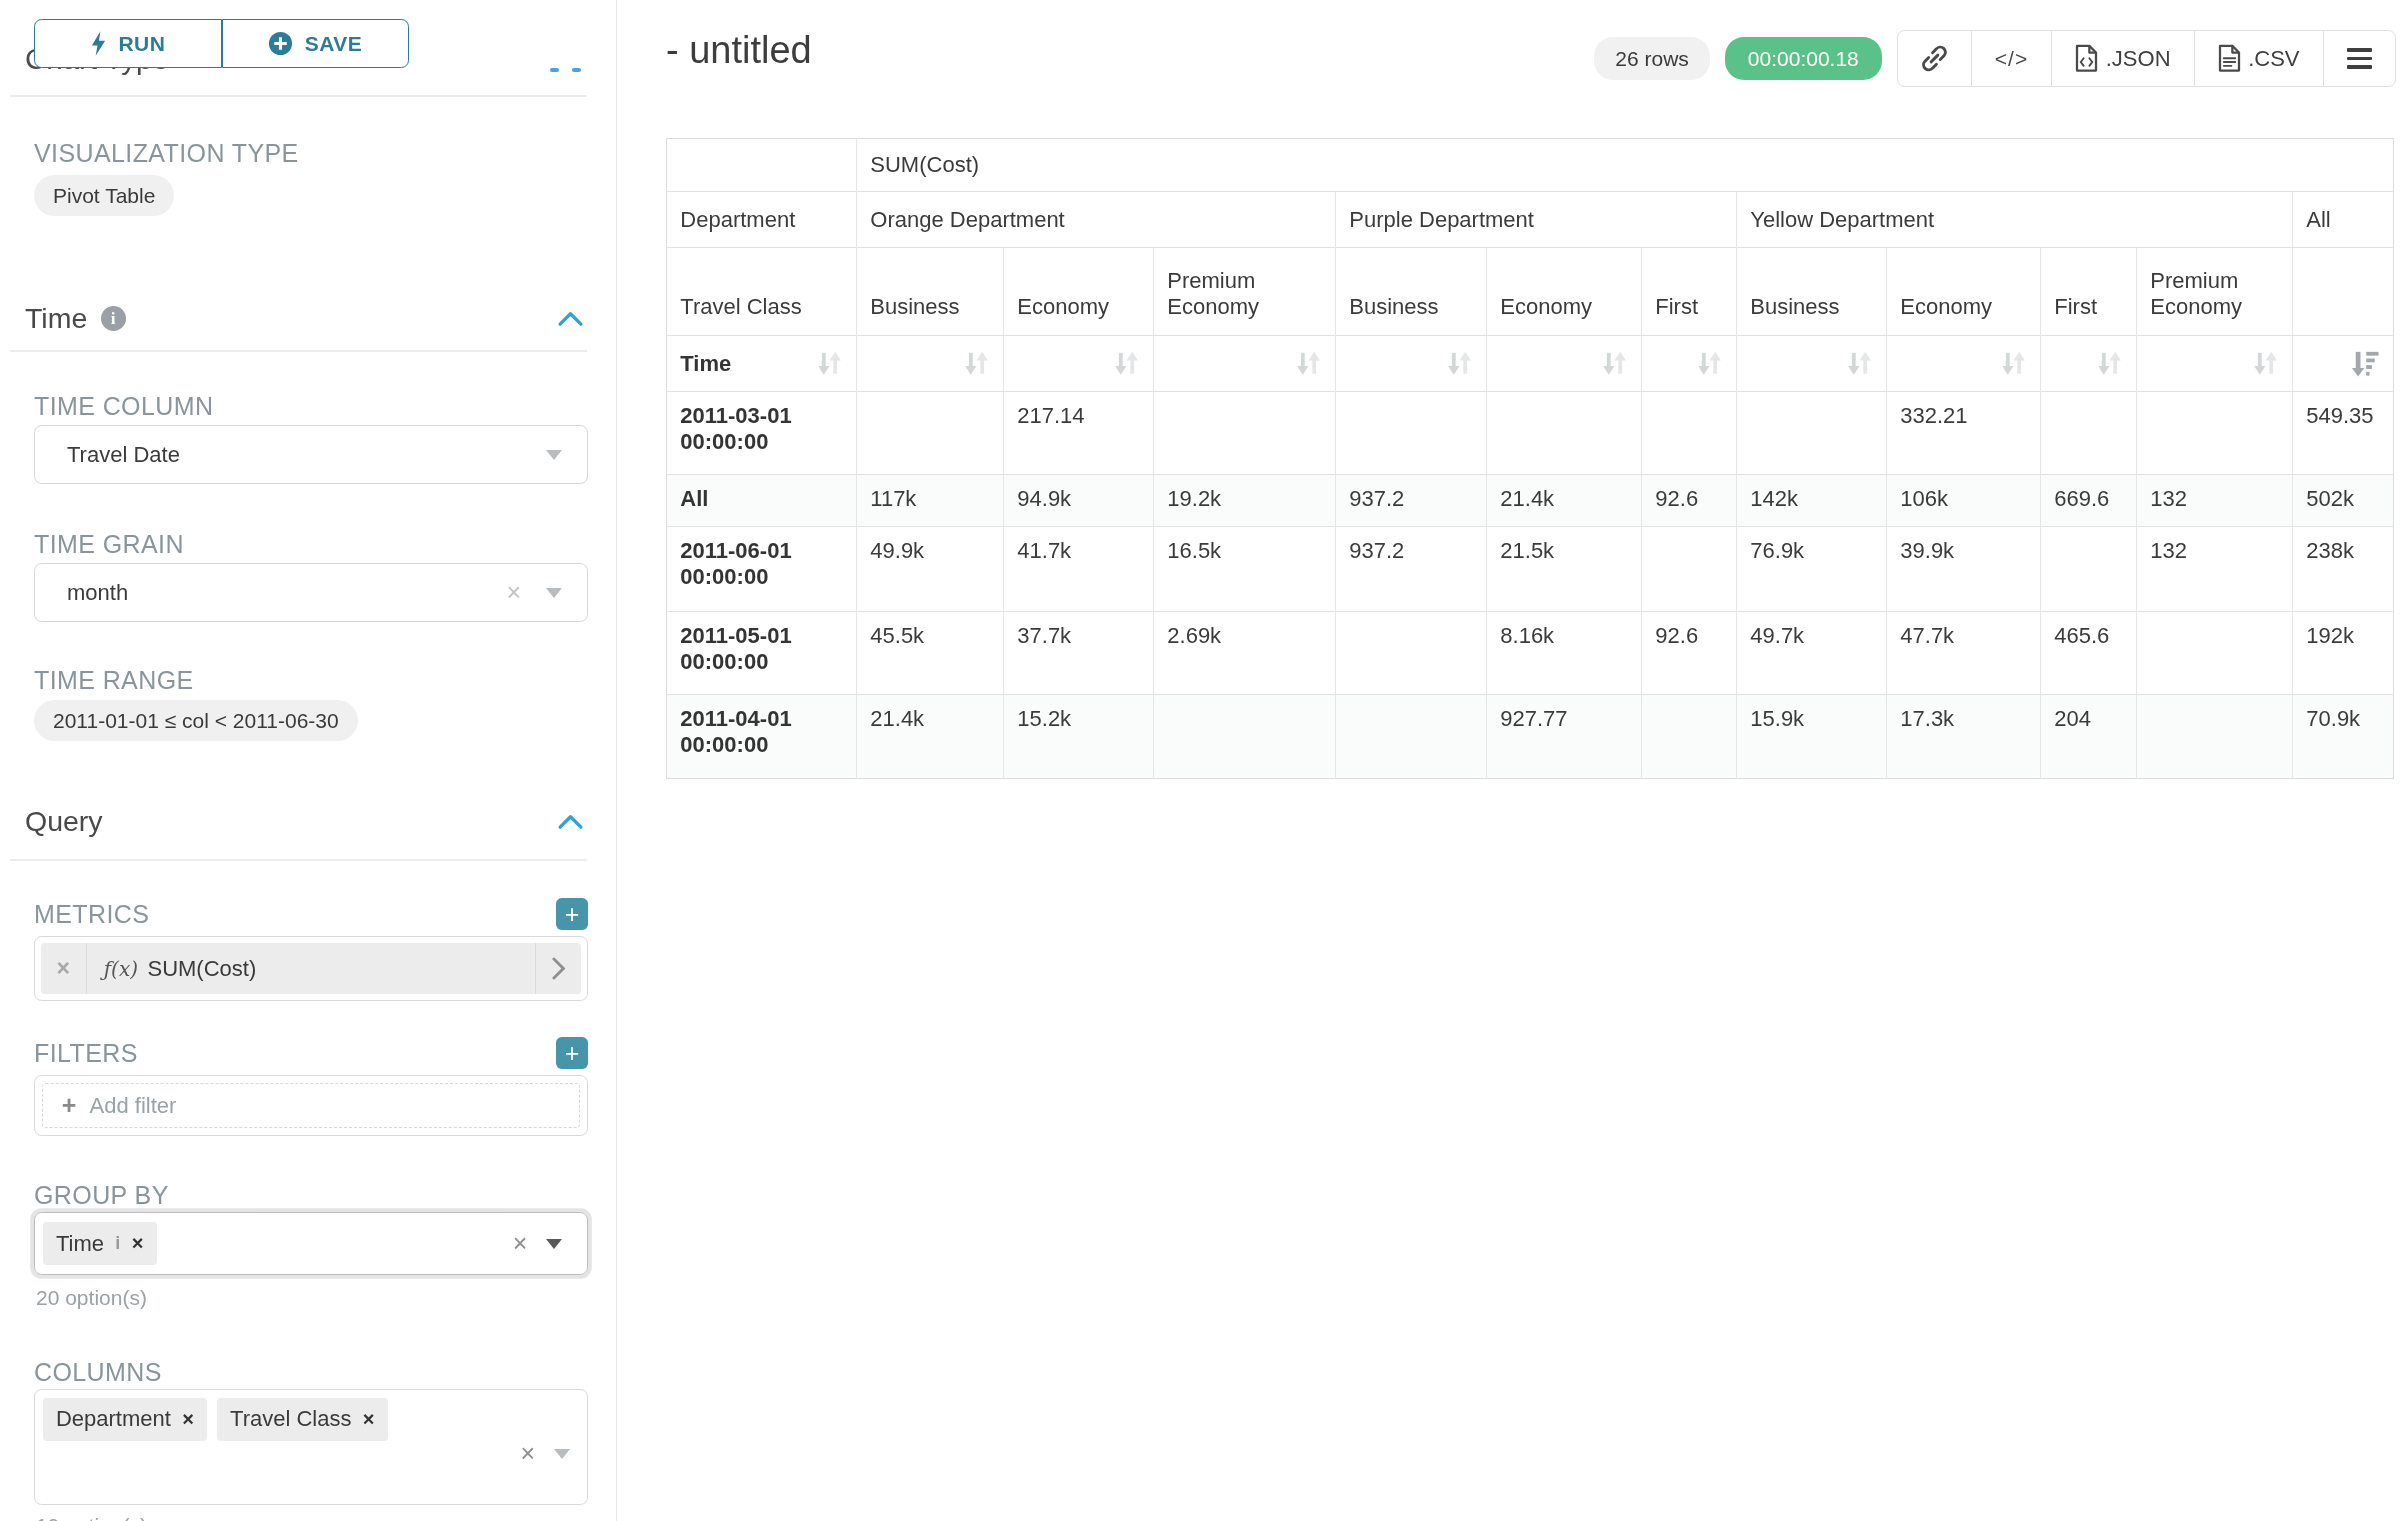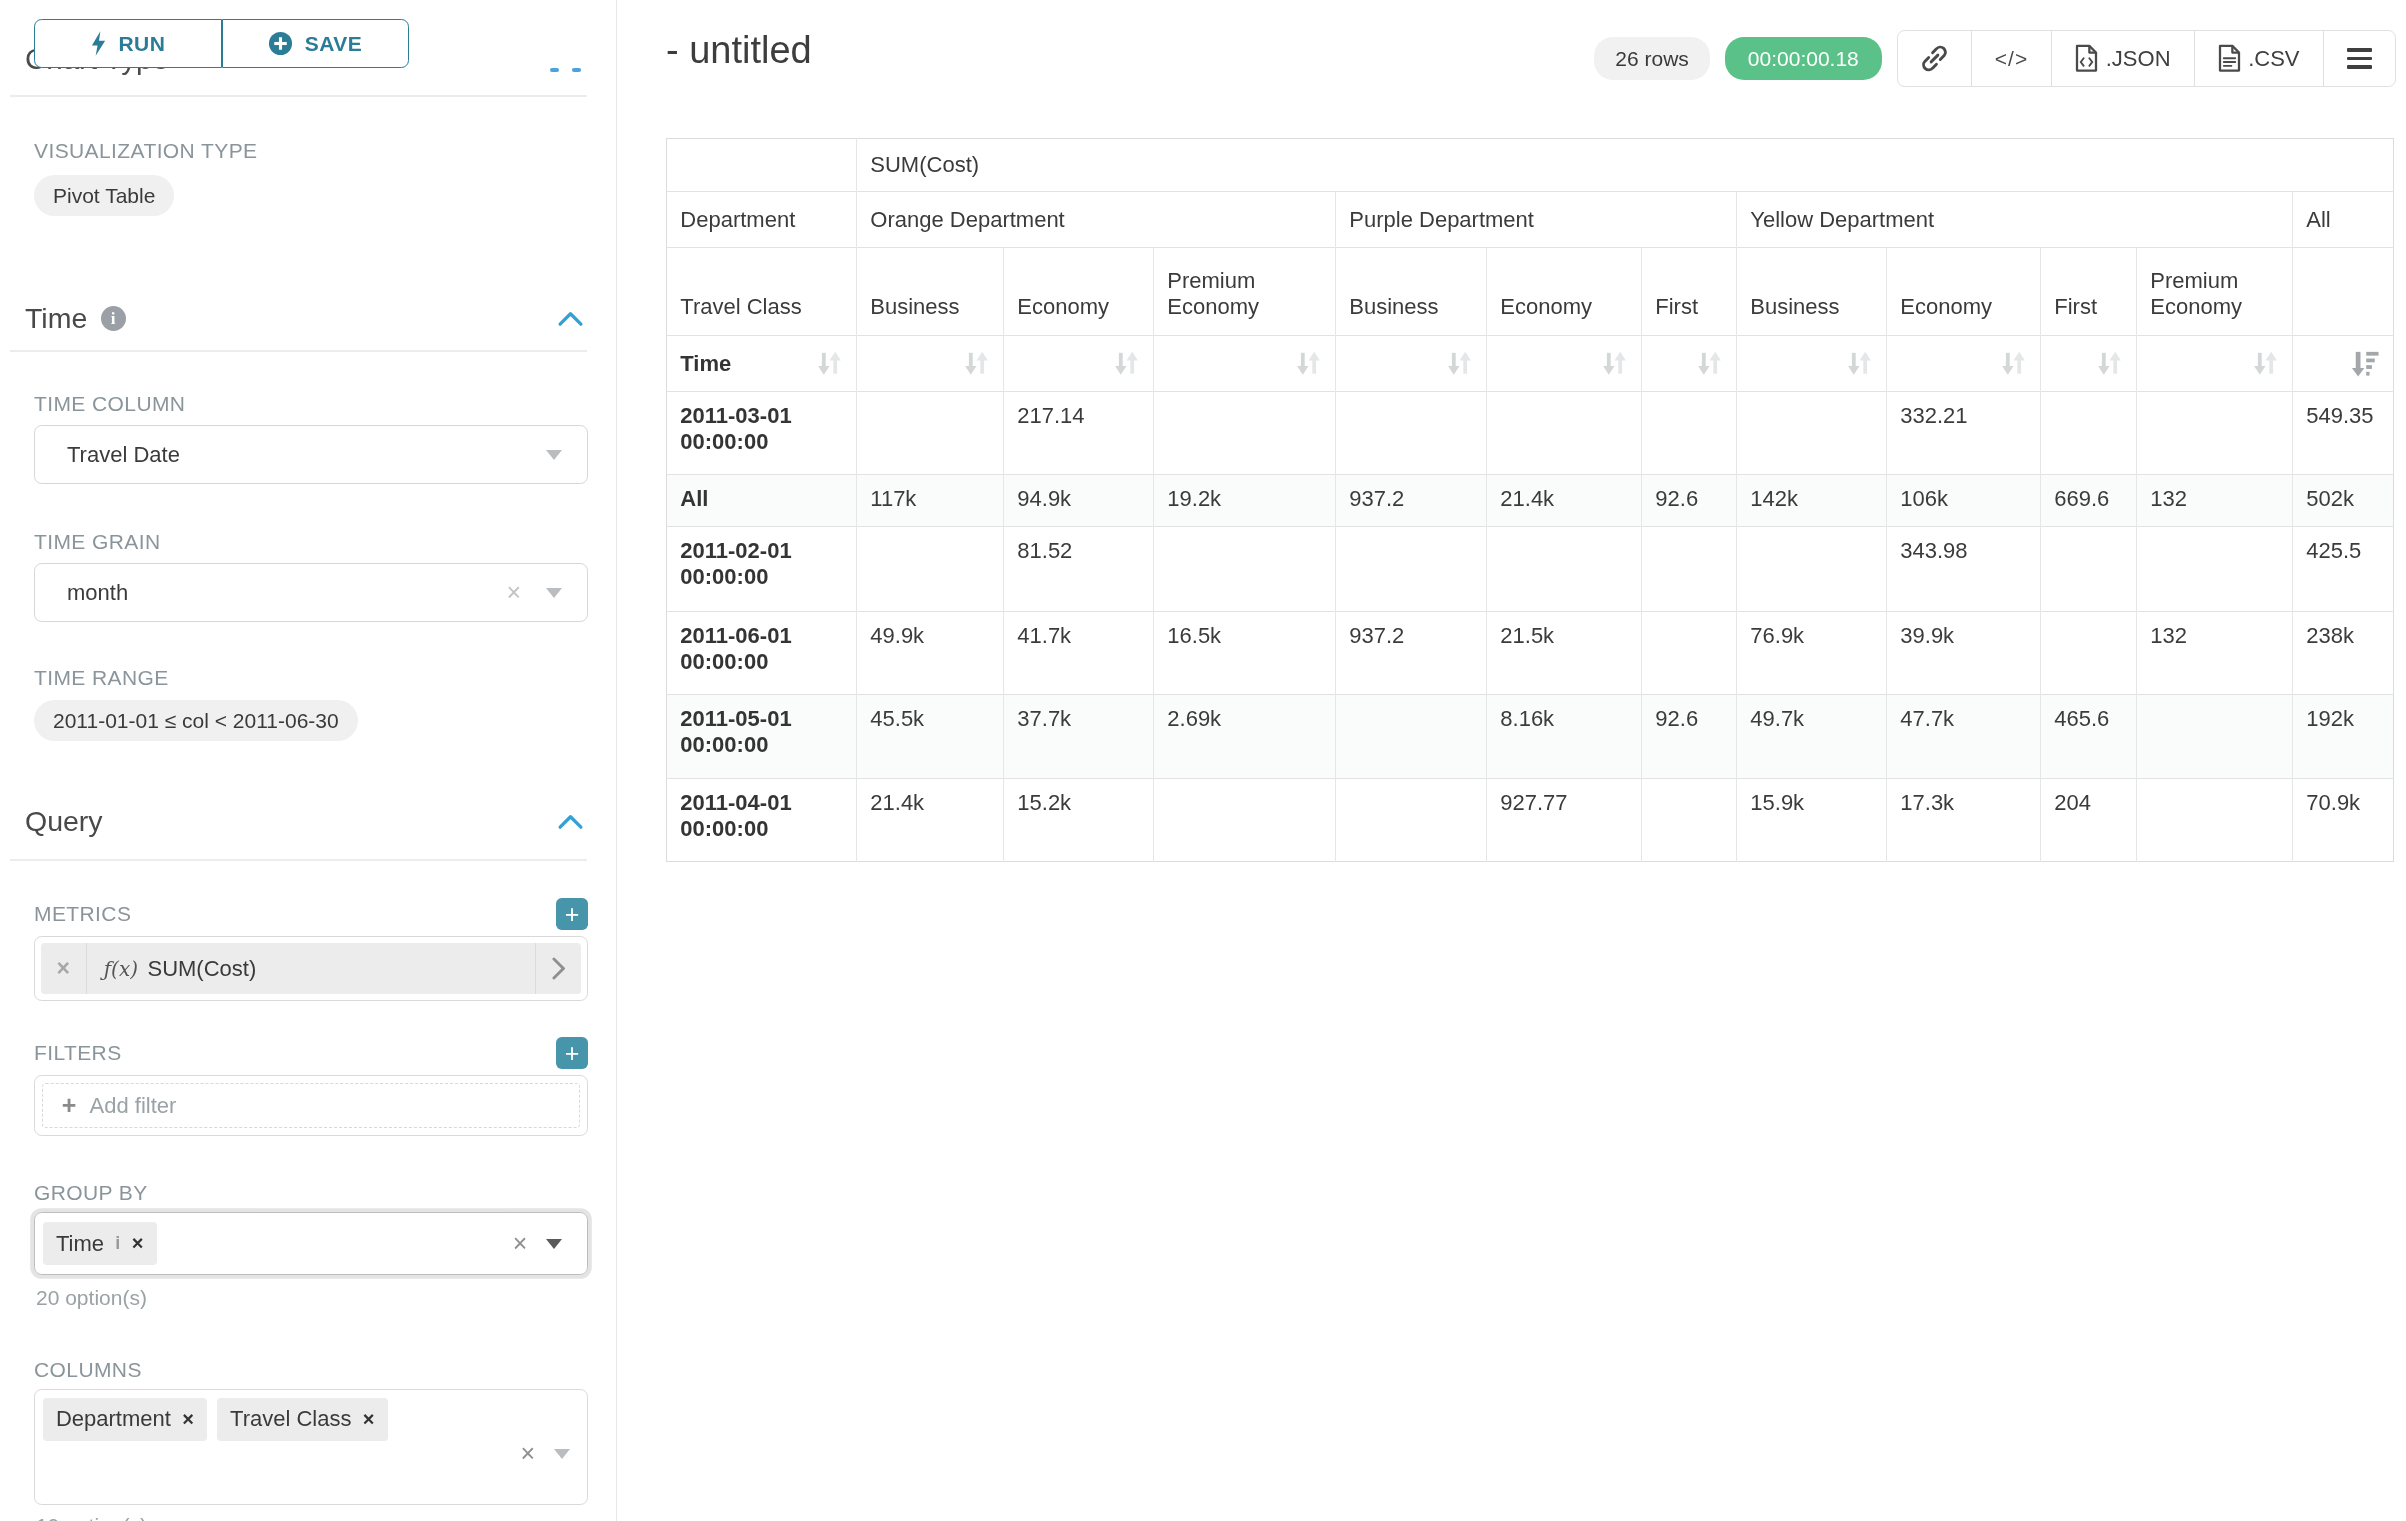--- a/index.html
+++ b/index.html
@@ -3,21 +3,21 @@
 <meta charset="utf-8">
 <style>
   * { margin:0; padding:0; box-sizing:border-box; }
   html,body { width:2406px; height:1522px; background:#fff; overflow:hidden;
               font-family:"Liberation Sans","DejaVu Sans",sans-serif; color:#3b3b3b; }
   .abs { position:absolute; }
 
   
   #sidebar { position:absolute; left:0; top:0; width:617px; height:1522px;
              border-right:1px solid #e7e7e7; background:#fff; }
-  .field-label { font-size:21px; color:#8a959b; letter-spacing:0.4px; }
+  .field-label { font-size:25px; color:#8a959b; letter-spacing:0.4px; }
   .section-title { font-size:28.5px; color:#494949; }
   .divider { position:absolute; left:9.5px; width:577px; height:1.9px; background:#ececec; }
 
   #run-save { left:34px; top:19px; width:375px; height:49px; display:flex; z-index:3; }
   .rs-btn { flex:1; background:#fff; border:1.9px solid #2b7c97; display:flex; align-items:center;
             justify-content:center; gap:11.4px; color:#2b7c97; font-size:21px; font-weight:bold;
             letter-spacing:0.5px; cursor:pointer; }
   .rs-btn.left  { border-radius:7.6px 0 0 7.6px; border-right-width:1px; }
   .rs-btn.right { border-radius:0 7.6px 7.6px 0; border-left-width:1px; }
 
@@ -478,34 +478,20 @@
           <td>937.2</td>
           <td>21.4k</td>
           <td>92.6</td>
           <td>142k</td>
           <td>106k</td>
           <td>669.6</td>
           <td>132</td>
           <td>502k</td>
         </tr>
         <tr>
-          <th class="rowlabel">2011-02-01 00:00:00</th>
-          <td></td>
-          <td>81.52</td>
-          <td></td>
-          <td></td>
-          <td></td>
-          <td></td>
-          <td></td>
-          <td>343.98</td>
-          <td></td>
-          <td></td>
-          <td>425.5</td>
-        </tr>
-        <tr>
           <th class="rowlabel">2011-06-01 00:00:00</th>
           <td>49.9k</td>
           <td>41.7k</td>
           <td>16.5k</td>
           <td>937.2</td>
           <td>21.5k</td>
           <td></td>
           <td>76.9k</td>
           <td>39.9k</td>
           <td></td>

